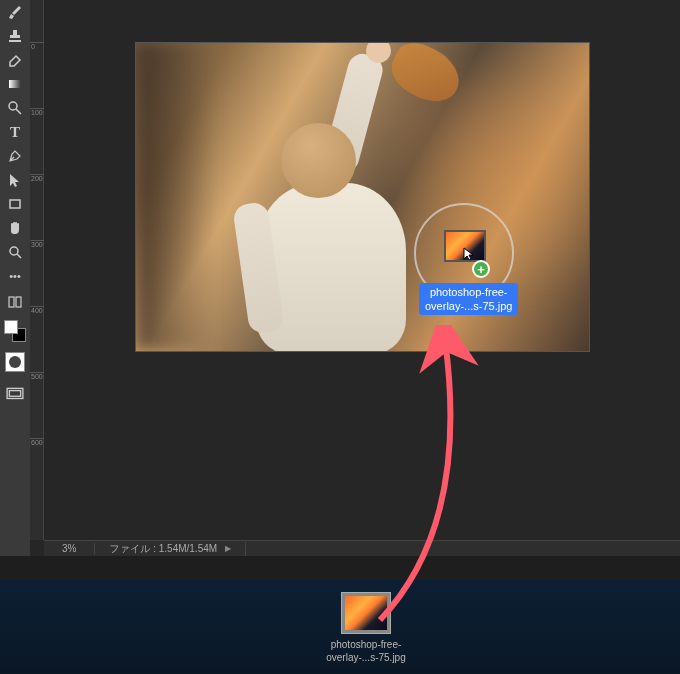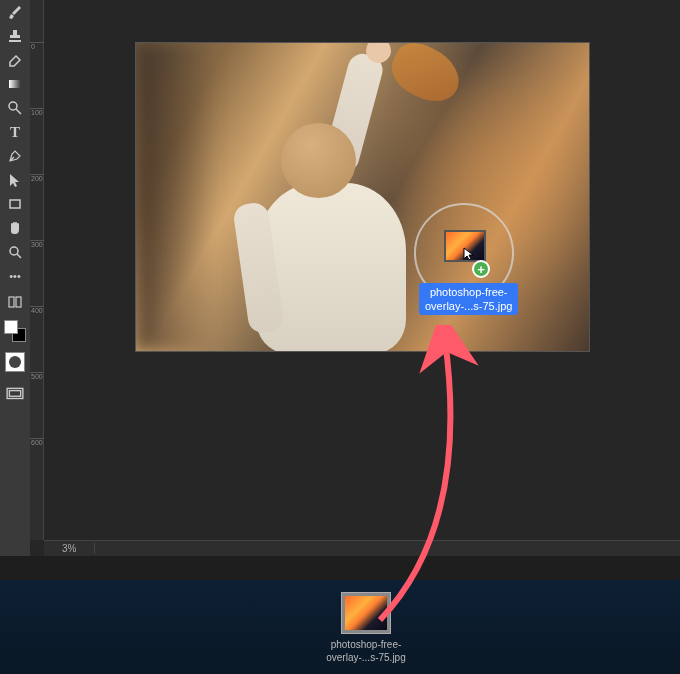--- a/index.html
+++ b/index.html
@@ -491,20 +491,24 @@
       </div>
       <div class="drag-plus">+</div>
       <div class="drag-filename">
         <span>photoshop-free-</span><br><span>overlay-...s-75.jpg</span>
       </div>
     </div>
   </div>
 
   <div class="status-bar">
     <div class="zoom-display">3%</div>
+    <div class="file-size">
+      <span>ファイル :</span>&nbsp;<span>1.54M/1.54M</span>
+      <span class="file-size-arrow">▶</span>
+    </div>
   </div>
 
   <div class="bottom-window-bar"></div>
 </div>
 
 <div class="desktop-area">
   <div class="desktop-file">
     <div class="desktop-thumb-border">
       <div class="desktop-thumb"></div>
     </div>

